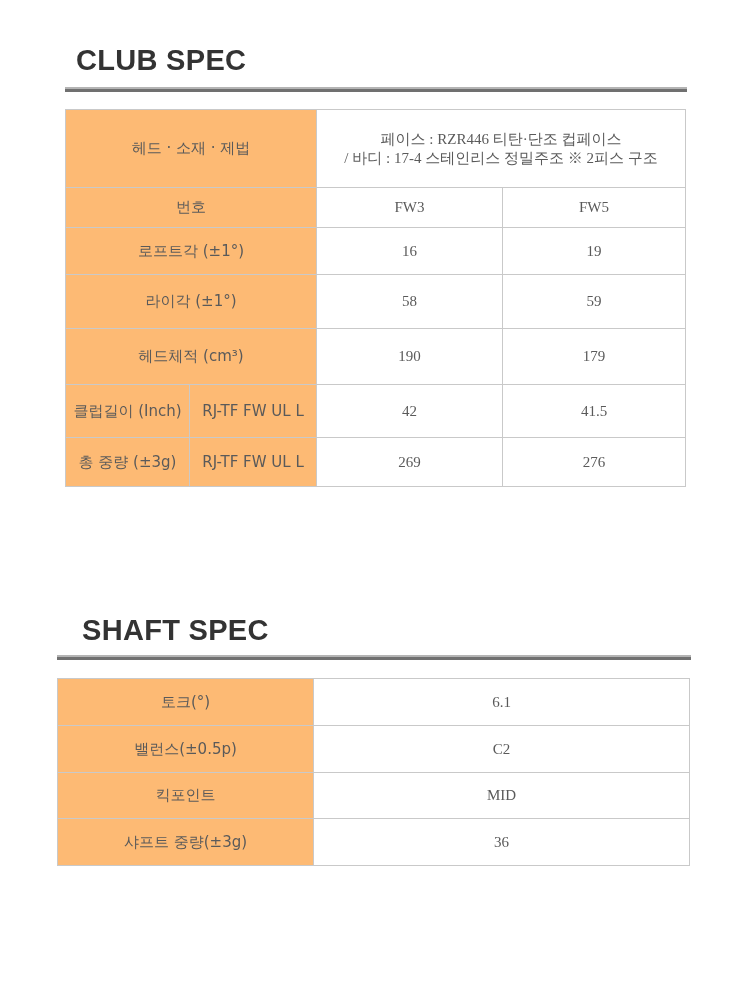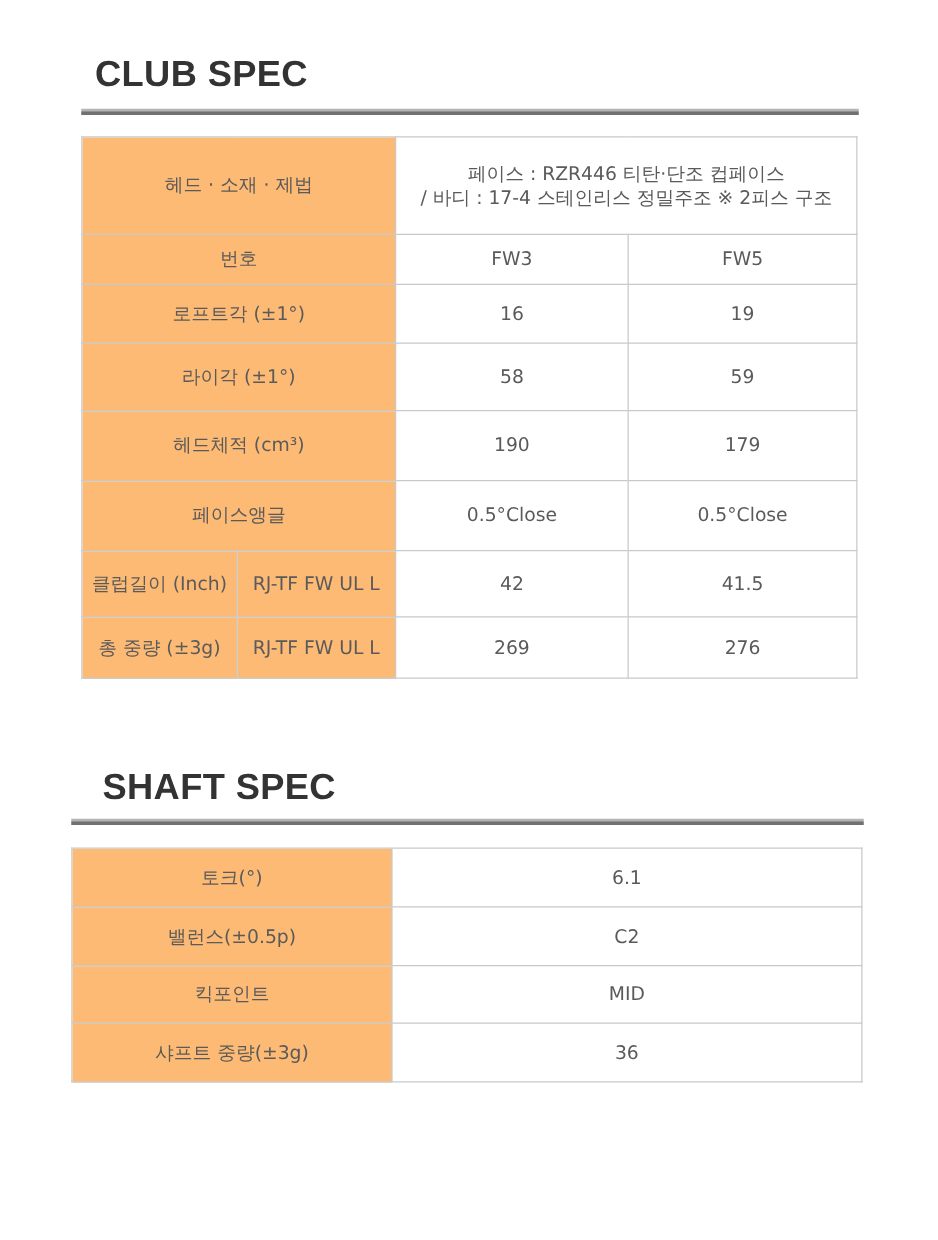--- a/index.html
+++ b/index.html
@@ -7,21 +7,21 @@
          font-family:"DejaVu Sans", "Liberation Sans", sans-serif; color:#555555; }
   .section-title { position:absolute; font-family:Liberation Sans, sans-serif;
          font-weight:bold; font-size:29px; color:#333333; letter-spacing:0.3px; }
   .sep { position:absolute; height:5px; }
   .sep .l1 { height:2px; background:#b4b4b4; }
   .sep .l2 { height:3px; background:#707070; }
   table { position:absolute; border-collapse:collapse; table-layout:fixed; }
   td { border:1px solid #c9c9c9; text-align:center; vertical-align:middle;
        font-size:15px; color:#5a5a5a; padding:0; line-height:1.25; }
   td.lbl { background:#fdba74; }
-  td.val { background:#ffffff; }
+  td.val { background:#ffffff;font-family:Liberation Serif, serif; }
 </style>
 </head>
 <body>
 
 <div class="section-title" style="left:76px; top:44px;">CLUB SPEC</div>
 <div class="sep" style="left:65px; top:87px; width:622px;">
   <div class="l1"></div>
     <div class="l2"></div>
 </div>
 
@@ -52,25 +52,20 @@
   </tr>
   <tr style="height:54px">
     <td class="lbl" colspan="2">라이각 (±1°)</td>
     <td class="val">58</td>
     <td class="val">59</td>
   </tr>
   <tr style="height:56px">
     <td class="lbl" colspan="2">헤드체적 (cm³)</td>
     <td class="val">190</td>
     <td class="val">179</td>
-  </tr>
-  <tr style="height:56px">
-    <td class="lbl" colspan="2">페이스앵글</td>
-    <td class="val">0.5°Close</td>
-    <td class="val">0.5°Close</td>
   </tr>
   <tr style="height:53px">
     <td class="lbl">클럽길이 (Inch)</td>
     <td class="lbl">RJ-TF FW UL L</td>
     <td class="val">42</td>
     <td class="val">41.5</td>
   </tr>
   <tr style="height:49px">
     <td class="lbl">총 중량 (±3g)</td>
     <td class="lbl">RJ-TF FW UL L</td>

